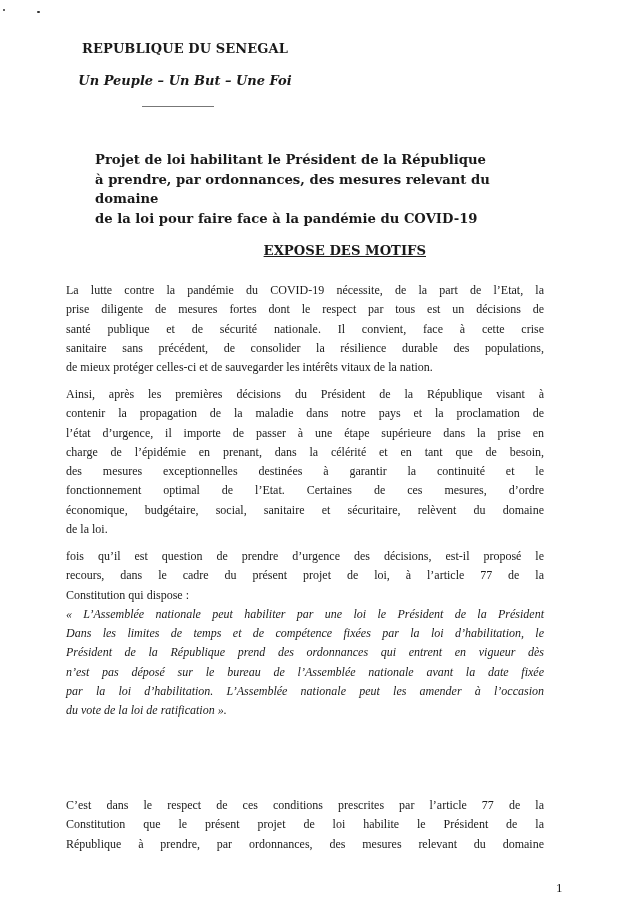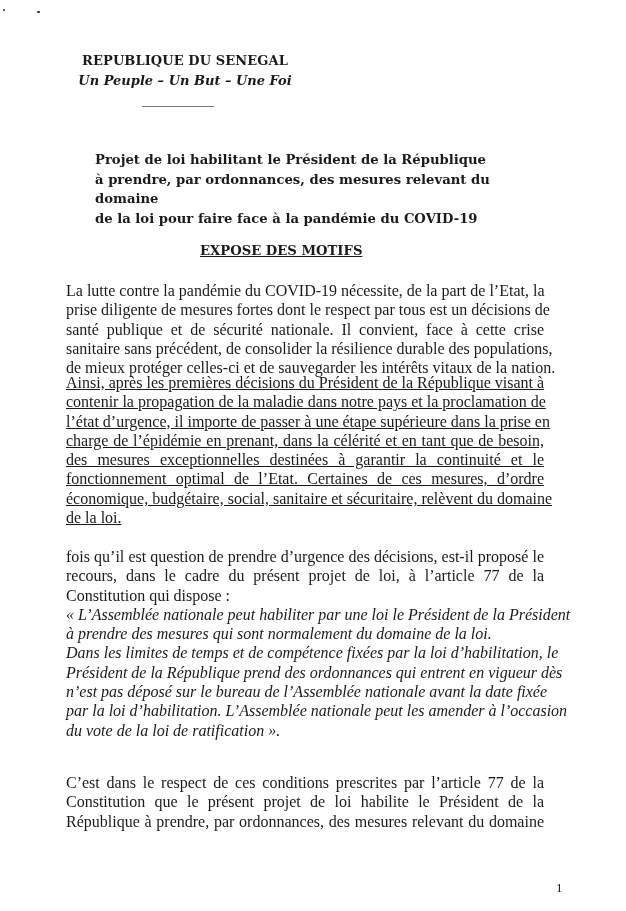--- a/index.html
+++ b/index.html
@@ -3,29 +3,29 @@
 <meta charset="utf-8">
 <style>
   html, body { margin: 0; padding: 0; background: #ffffff; }
   body {
     width: 626px; height: 911px; position: relative; overflow: hidden;
     font-family: "DejaVu Serif", "Liberation Serif", serif;
     color: #1a1a1a;
   }
   .speck { position: absolute; background: #333; border-radius: 1px; }
   .header-block { position: absolute; left: 60px; width: 250px; text-align: center; }
-  .republic { top: 53px; font-weight: bold; font-size: 13px; letter-spacing: 0.1px; }
+  .republic { top: 41px; font-weight: bold; font-size: 13px; letter-spacing: 0.1px; }
   .motto { top: 73px; font-weight: bold; font-style: italic; font-size: 13px; }
   .divider { position: absolute; left: 142px; top: 106px; width: 72px; height: 1px; background: #777; }
   .title { position: absolute; left: 95px; width: 440px; top: 150px; text-align: left;
            font-weight: bold; font-size: 13.2px; line-height: 19.5px; }
-  .section-head { position: absolute; left: 200px; width: 226px; top: 243px; text-align: left;
+  .section-head { position: absolute; left: 200px; width: 226px; top: 243px; text-align: right;
            font-weight: bold; font-size: 13.2px; text-decoration: underline; }
   .para { position: absolute; left: 66px; width: 478px; font-family: "Liberation Serif", serif;
-          font-size: 16px; line-height: 19.3px; text-align: justify; }
+          font-size: 12px; line-height: 19.3px; text-align: justify; }
   .para .line { display: block; text-align: justify; text-align-last: justify; white-space: nowrap; height: 19.3px; }
   .para .line.last { text-align-last: left; }
   .ital { font-style: italic; }
   .page-num { position: absolute; left: 556px; top: 880px; font-family: "Liberation Serif", serif; font-size: 13px; }
 </style>
 </head>
 <body>
 
 <div class="speck" style="left:3px;top:9px;width:2px;height:2px;"></div>
 <div class="speck" style="left:37px;top:11px;width:3px;height:2px;"></div>
@@ -43,43 +43,42 @@
 <div class="section-head">EXPOSE DES MOTIFS</div>
 
 <div class="para" style="top:281px;">
   <span class="line">La lutte contre la pandémie du COVID-19 nécessite, de la part de l’Etat, la</span>
   <span class="line">prise diligente de mesures fortes dont le respect par tous est un décisions de</span>
   <span class="line">santé publique et de sécurité nationale. Il convient, face à cette crise</span>
   <span class="line">sanitaire sans précédent, de consolider la résilience durable des populations,</span>
   <span class="line last">de mieux protéger celles-ci et de sauvegarder les intérêts vitaux de la nation.</span>
 </div>
 
-<div class="para" style="top:373px;text-decoration:underline;">
+<div class="para" style="top:385px;">
   <span class="line">Ainsi, après les premières décisions du Président de la République visant à</span>
   <span class="line">contenir la propagation de la maladie dans notre pays et la proclamation de</span>
   <span class="line">l’état d’urgence, il importe de passer à une étape supérieure dans la prise en</span>
   <span class="line">charge de l’épidémie en prenant, dans la célérité et en tant que de besoin,</span>
   <span class="line">des mesures exceptionnelles destinées à garantir la continuité et le</span>
   <span class="line">fonctionnement optimal de l’Etat. Certaines de ces mesures, d’ordre</span>
   <span class="line">économique, budgétaire, social, sanitaire et sécuritaire, relèvent du domaine</span>
   <span class="line last">de la loi.</span>
 </div>
 
 <div class="para" style="top:547px;">
   <span class="line">fois qu’il est question de prendre d’urgence des décisions, est-il proposé le</span>
   <span class="line">recours, dans le cadre du présent projet de loi, à l’article 77 de la</span>
   <span class="line last">Constitution qui dispose :</span>
   <span class="line ital">« L’Assemblée nationale peut habiliter par une loi le Président de la Président</span>
-  <span class="line ital last">à prendre des mesures qui sont normalement du domaine de la loi.</span>
   <span class="line ital">Dans les limites de temps et de compétence fixées par la loi d’habilitation, le</span>
   <span class="line ital">Président de la République prend des ordonnances qui entrent en vigueur dès</span>
   <span class="line ital">n’est pas déposé sur le bureau de l’Assemblée nationale avant la date fixée</span>
   <span class="line ital">par la loi d’habilitation. L’Assemblée nationale peut les amender à l’occasion</span>
   <span class="line ital last">du vote de la loi de ratification ».</span>
 </div>
 
-<div class="para" style="top:773px;">
+<div class="para" style="top:796px;">
   <span class="line">C’est dans le respect de ces conditions prescrites par l’article 77 de la</span>
   <span class="line">Constitution que le présent projet de loi habilite le Président de la</span>
   <span class="line">République à prendre, par ordonnances, des mesures relevant du domaine</span>
 </div>
 
 <div class="page-num">1</div>
 
 </body></html>

